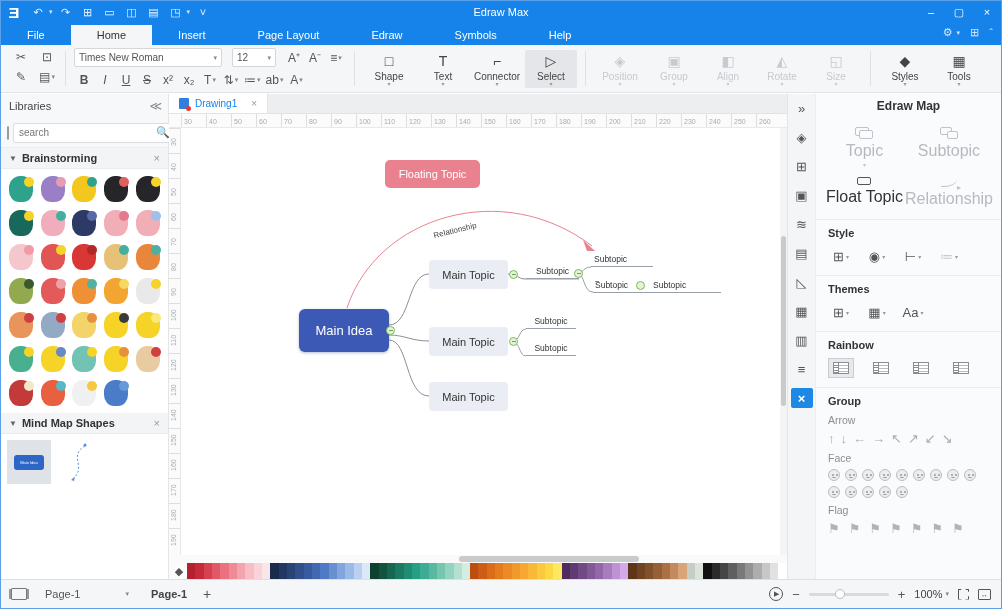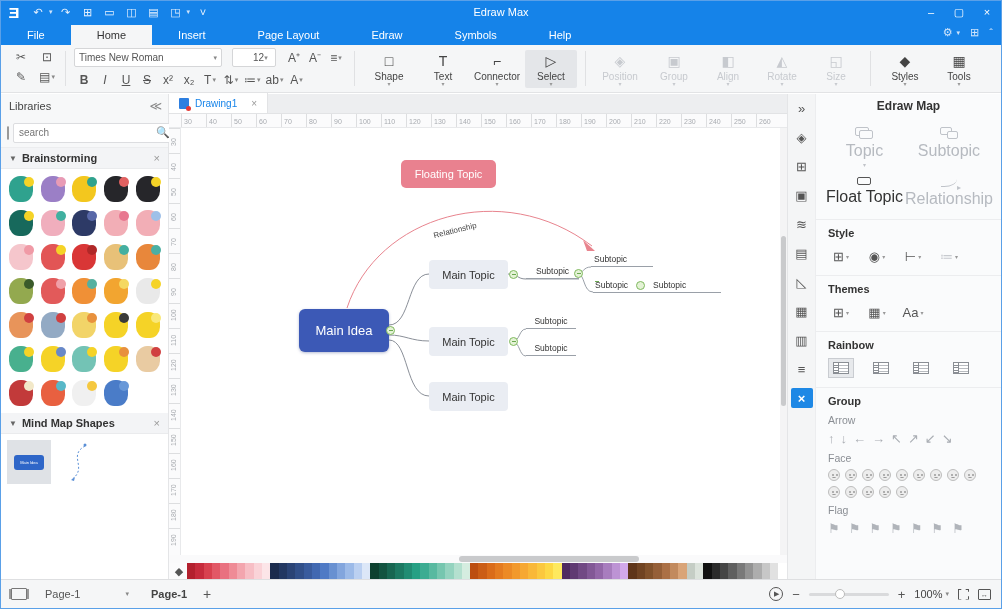--- a/index.html
+++ b/index.html
@@ -26,21 +26,21 @@
 
   
   .ribbon { height:48px; background:#F5F6F7; border-bottom:1px solid #E2E3E5; display:flex; align-items:stretch; padding:2px 4px; flex:0 0 auto; }
   .rgroup { display:flex; align-items:center; padding:0 6px; }
   .rsep { width:1px; background:#E0E1E3; margin:4px 2px; }
   .rg-grid2 { display:grid; grid-template-rows:20px 20px; grid-auto-flow:column; gap:0 6px; align-items:center; }
   .rbtn { min-width:20px; height:19px; display:flex; align-items:center; justify-content:center; font-size:12px; color:#555; border-radius:2px; padding:0 2px; }
   .rbtn small { font-size:7px; color:#888; margin-left:1px; }
   .fontsel { width:148px; height:19px; border:1px solid #D5D6D8; background:#fff; display:flex; align-items:center; font-size:10px; color:#555; padding:0 4px; border-radius:2px; }
   .fontsel .arrow, .sizesel .arrow { margin-left:auto; font-size:7px; color:#888; }
-  .sizesel { width:44px; height:19px; border:1px solid #D5D6D8; background:#fff; display:flex; align-items:center; font-size:10px; color:#555; padding:0 20px; border-radius:2px; }
+  .sizesel { width:44px; height:19px; border:1px solid #D5D6D8; background:#fff; display:flex; align-items:center; font-size:10px; color:#555; padding:0 4px; border-radius:2px; }
   .fmt-row { display:flex; align-items:flex-end; gap:1px; }
   .bigtool { width:52px; display:flex; flex-direction:column; align-items:center; justify-content:center; gap:1px; padding:2px 0; border-radius:2px; }
   .bigtool .ic { font-size:14px; color:#444; height:18px; display:flex; align-items:center; }
   .bigtool .lb { font-size:10px; color:#444; }
   .bigtool .cr { font-size:6px; color:#999; line-height:3px; }
   .bigtool.active { background:#E4E6E9; }
   .bigtool.disabled .ic, .bigtool.disabled .lb, .bigtool.disabled .cr { color:#C7CACF; }
 
   
   .main { flex:1; display:flex; min-height:0; background:#fff; border-top:1px solid #fff; }
@@ -614,21 +614,21 @@
             <path d="M327,146 C337,146 336,151 345,151" fill="none" stroke="#8A8F98" stroke-width="1"></path>
             <path d="M345,151 L398,151" fill="none" stroke="#9AA0A8" stroke-width="1"></path>
             <path d="M397,145 C403,145 402,139 410,139" fill="none" stroke="#9AA0A8" stroke-width="1"></path>
             <path d="M397,146 C404,146 402,164 412,164" fill="none" stroke="#9AA0A8" stroke-width="1"></path>
             <path d="M332,213 C339,213 338,201 345,201" fill="none" stroke="#9AA0A8" stroke-width="1"></path>
             <path d="M332,214 C339,214 338,228 345,228" fill="none" stroke="#9AA0A8" stroke-width="1"></path>
             <path d="M166,180 C196,88 322,50 411,118" fill="none" stroke="#E8848E" stroke-width="1"></path>
             <polygon points="414,123 402,112 406,123" fill="#E8848E"></polygon>
           </svg>
 
-          <div class="node n-floating" style="left:220px;top:32px;width:95px;height:28px;">Floating Topic</div>
+          <div class="node n-floating" style="left:204px;top:32px;width:95px;height:28px;">Floating Topic</div>
           <div class="rel-label" style="left:252px;top:98px;">Relationship</div>
           <div class="node n-mainidea" style="left:118px;top:181px;width:90px;height:43px;">Main Idea</div>
           <div class="node n-mtopic" style="left:248px;top:132px;width:79px;height:29px;">Main Topic</div>
           <div class="node n-mtopic" style="left:248px;top:199px;width:79px;height:29px;">Main Topic</div>
           <div class="node n-mtopic" style="left:248px;top:254px;width:79px;height:29px;">Main Topic</div>
 
           <div class="sub" style="left:345px;top:138px;width:53px;">
               <span>Subtopic</span>
             </div>
           <div class="sub" style="left:410px;top:126px;width:62px;justify-content:flex-start;padding-left:3px;">

